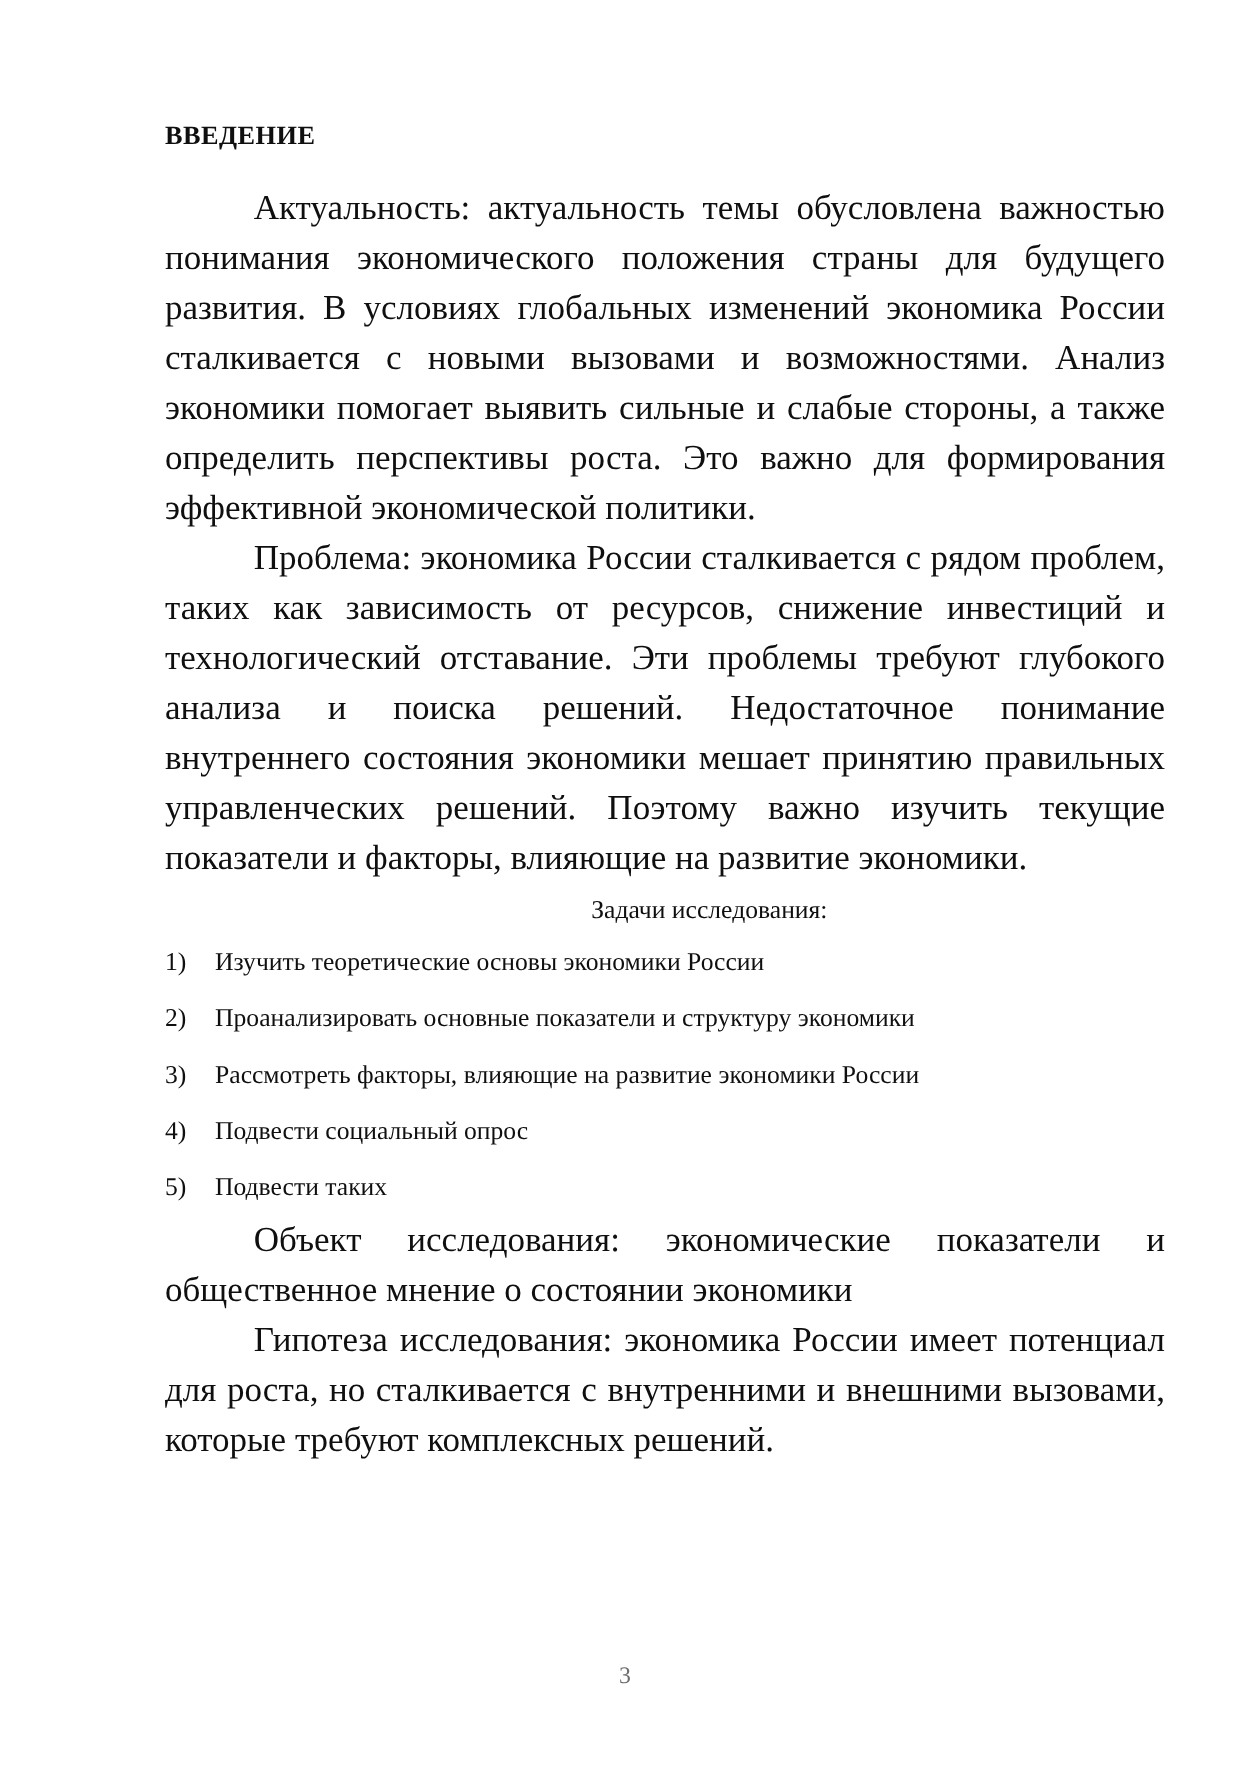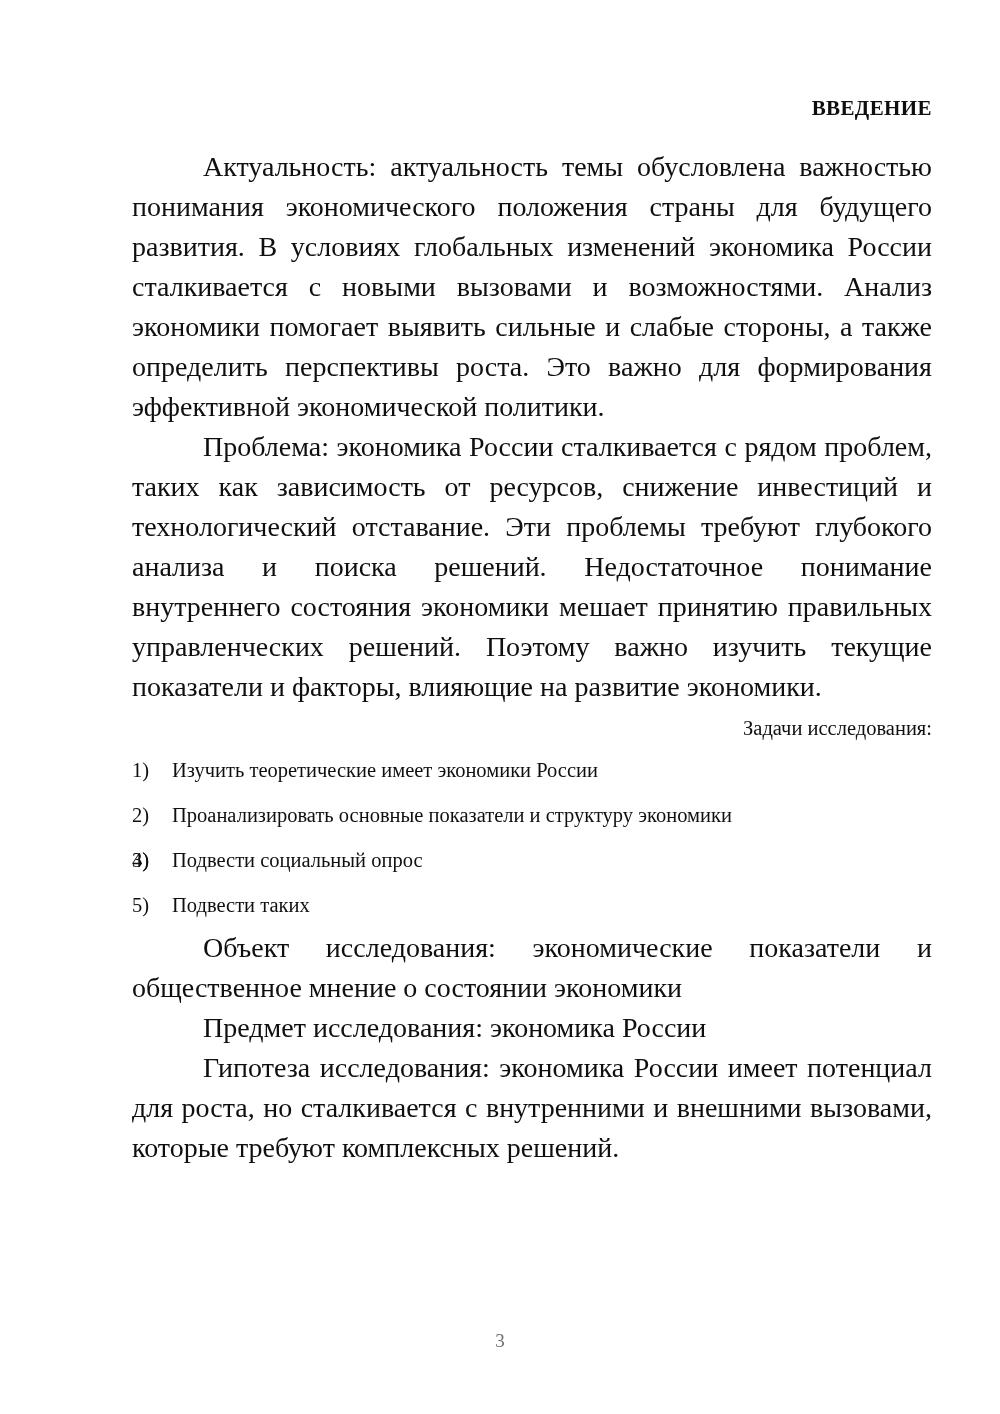--- a/index.html
+++ b/index.html
@@ -20,21 +20,21 @@
   }
   .content {
     position: absolute;
     left: 132px;
     top: 88px;
     width: 800px;
   }
   .doc-title {
     font-size: 21px;
     font-weight: bold;
-    text-align: right;
+    text-align: left;
     letter-spacing: 0.4px;
     line-height: 40px;
     margin: 0 0 19px 0;
   }
   .para {
     font-size: 28px;
     line-height: 40px;
     text-align: justify;
     text-justify: inter-word;
     text-indent: 71px;
@@ -44,21 +44,21 @@
   .para + .para {
     margin-top: 0;
   }
   .para.gap-before {
     margin-top: 0px;
     font-family: Liberation Serif, serif;
   }
   .list-heading {
     font-size: 20.5px;
     line-height: 40px;
-    text-align: right;
+    text-align: center;
     text-indent: 71px;
     margin: 0;
     padding-top: 1px;
   }
   .task-list {
     list-style: none;
     margin: 0;
     padding: 0;
   }
   .task-list li {
@@ -96,41 +96,41 @@
     <p class="para">Актуальность: актуальность темы обусловлена важностью понимания экономического положения страны для будущего развития. В условиях глобальных изменений экономика России сталкивается с новыми вызовами и возможностями. Анализ экономики помогает выявить сильные и слабые стороны, а также определить перспективы роста. Это важно для формирования эффективной экономической политики.</p>
 
     <p class="para gap-before">Проблема: экономика России сталкивается с рядом проблем, таких как зависимость от ресурсов, снижение инвестиций и технологический отставание. Эти проблемы требуют глубокого анализа и поиска решений. Недостаточное понимание внутреннего состояния экономики мешает принятию правильных управленческих решений. Поэтому важно изучить текущие показатели и факторы, влияющие на развитие экономики.</p>
 
 
     <p class="list-heading">Задачи исследования:</p>
 
     <ol class="task-list">
       <li>
         <span class="marker">1)</span>
-        <span>Изучить теоретические имеет экономики России</span>
+        <span>Изучить теоретические основы экономики России</span>
       </li>
       <li>
         <span class="marker">2)</span>
         <span>Проанализировать основные показатели и структуру экономики</span>
       </li>
       <li>
         <span class="marker">3)</span>
+        <span>Рассмотреть факторы, влияющие на развитие экономики России</span>
       </li>
       <li>
         <span class="marker">4)</span>
         <span>Подвести социальный опрос</span>
       </li>
       <li>
         <span class="marker">5)</span>
         <span>Подвести таких</span>
       </li>
     </ol>
 
     <p class="para gap-before">Объект исследования: экономические показатели и общественное мнение о состоянии экономики</p>
 
-    <p class="para gap-before">Предмет исследования: экономика России</p>
 
     <p class="para gap-before">Гипотеза исследования: экономика России имеет потенциал для роста, но сталкивается с внутренними и внешними вызовами, которые требуют комплексных решений.</p>
 
   </div>
 
   <div class="page-number">3</div>
 </div>
 
 </body></html>

